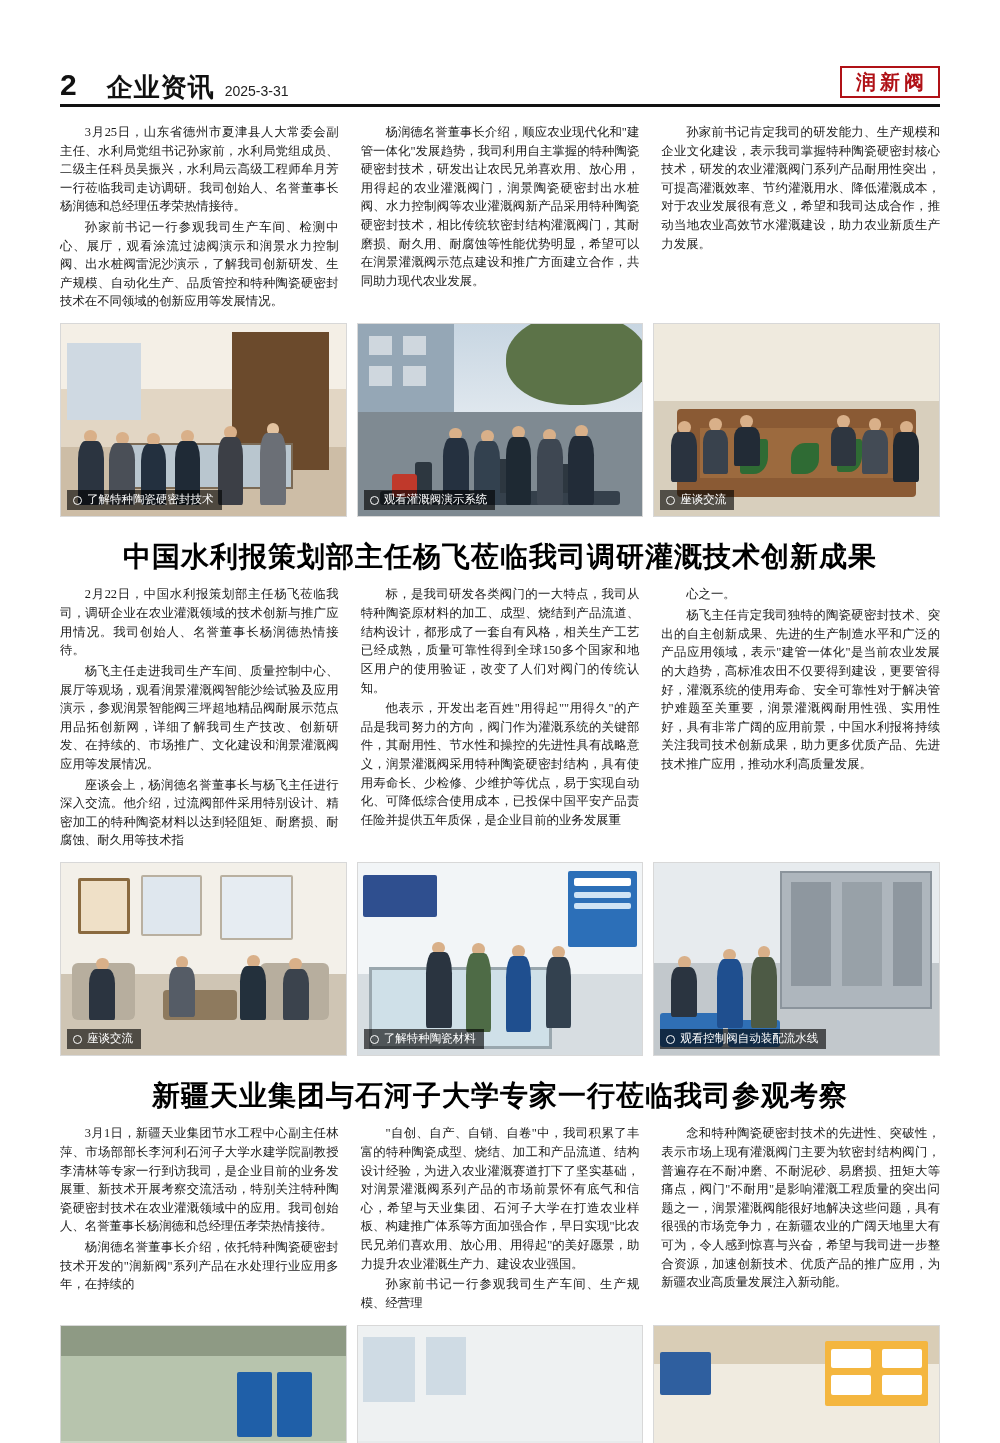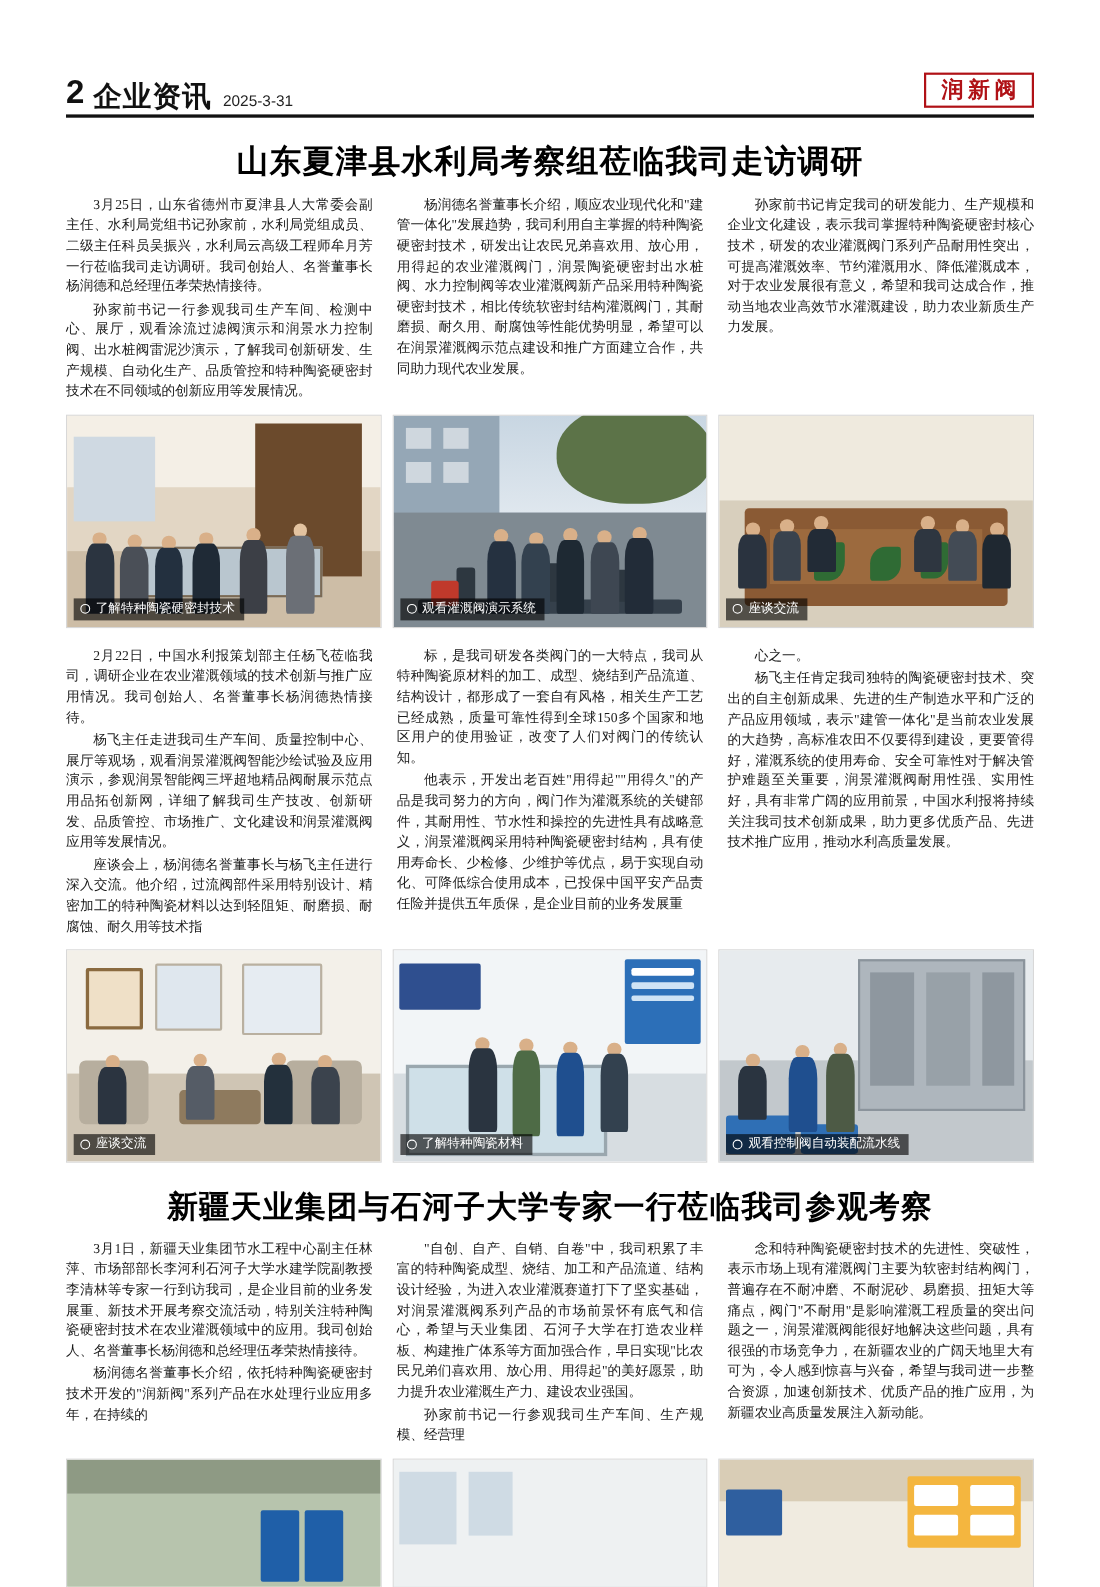--- a/index.html
+++ b/index.html
@@ -32,20 +32,21 @@
     line-height:1;
     margin-right:8px;
     color:#111;
   }
   .masthead-title{
     font-family:"Liberation Sans","DejaVu Sans",sans-serif;
     font-size:26px;font-weight:bold;
     letter-spacing:1px;
     line-height:1;
     color:#111;
+    margin-left:22px;
   }
   .masthead-date{
     font-family:"Liberation Sans","DejaVu Sans",sans-serif;
     font-size:14px;
     margin-left:10px;
     line-height:1;
     padding-bottom:2px;
     color:#222;
   }
   .brand{
@@ -150,21 +151,20 @@
   <div class="masthead">
     <span class="page-num">2</span>
     <span class="masthead-title">企业资讯</span>
     <span class="masthead-date">2025-3-31</span>
     <span class="brand">
       <span class="brand-badge">润新阀</span>
     </span>
   </div>
 
   <div class="article">
-    <div class="headline">山东夏津县水利局考察组莅临我司走访调研</div>
     <div class="cols">
       <div class="col">
         <p>3月25日，山东省德州市夏津县人大常委会副主任、水利局党组书记孙家前，水利局党组成员、二级主任科员吴振兴，水利局云高级工程师牟月芳一行莅临我司走访调研。我司创始人、名誉董事长杨润德和总经理伍孝荣热情接待。</p>
         <p>孙家前书记一行参观我司生产车间、检测中心、展厅，观看涂流过滤阀演示和润景水力控制阀、出水桩阀雷泥沙演示，了解我司创新研发、生产规模、自动化生产、品质管控和特种陶瓷硬密封技术在不同领域的创新应用等发展情况。</p>
       </div>
       <div class="col">
         <p>杨润德名誉董事长介绍，顺应农业现代化和"建管一体化"发展趋势，我司利用自主掌握的特种陶瓷硬密封技术，研发出让农民兄弟喜欢用、放心用，用得起的农业灌溉阀门，润景陶瓷硬密封出水桩阀、水力控制阀等农业灌溉阀新产品采用特种陶瓷硬密封技术，相比传统软密封结构灌溉阀门，其耐磨损、耐久用、耐腐蚀等性能优势明显，希望可以在润景灌溉阀示范点建设和推广方面建立合作，共同助力现代农业发展。</p>
       </div>
       <div class="col">
         <p>孙家前书记肯定我司的研发能力、生产规模和企业文化建设，表示我司掌握特种陶瓷硬密封核心技术，研发的农业灌溉阀门系列产品耐用性突出，可提高灌溉效率、节约灌溉用水、降低灌溉成本，对于农业发展很有意义，希望和我司达成合作，推动当地农业高效节水灌溉建设，助力农业新质生产力发展。</p>
@@ -290,24 +290,25 @@
         </div>
         <div class="caption">
           <span class="cap-dot"></span>
           <span>座谈交流</span>
         </div>
       </div>
     </div>
   </div>
 
   <div class="article">
+    <div class="headline h2">中国水利报策划部主任杨飞莅临我司调研灌溉技术创新成果</div>
     <div class="cols">
       <div class="col">
         <p>2月22日，中国水利报策划部主任杨飞莅临我司，调研企业在农业灌溉领域的技术创新与推广应用情况。我司创始人、名誉董事长杨润德热情接待。</p>
-        <p>杨飞主任走进我司生产车间、质量控制中心、展厅等观场，观看润景灌溉阀智能沙绘试验及应用演示，参观润景智能阀三坪超地精品阀耐展示范点用品拓创新网，详细了解我司生产技改、创新研发、品质管控、市场推广、文化建设和润景灌溉阀应用等发展情况。</p>
+        <p>杨飞主任走进我司生产车间、质量控制中心、展厅等观场，观看润景灌溉阀智能沙绘试验及应用演示，参观润景智能阀三坪超地精品阀耐展示范点用品拓创新网，详细了解我司生产技改、创新研发、在持续的、市场推广、文化建设和润景灌溉阀应用等发展情况。</p>
         <p>座谈会上，杨润德名誉董事长与杨飞主任进行深入交流。他介绍，过流阀部件采用特别设计、精密加工的特种陶瓷材料以达到轻阻矩、耐磨损、耐腐蚀、耐久用等技术指</p>
       </div>
       <div class="col">
         <p>标，是我司研发各类阀门的一大特点，我司从特种陶瓷原材料的加工、成型、烧结到产品流道、结构设计，都形成了一套自有风格，相关生产工艺已经成熟，质量可靠性得到全球150多个国家和地区用户的使用验证，改变了人们对阀门的传统认知。</p>
         <p>他表示，开发出老百姓"用得起""用得久"的产品是我司努力的方向，阀门作为灌溉系统的关键部件，其耐用性、节水性和操控的先进性具有战略意义，润景灌溉阀采用特种陶瓷硬密封结构，具有使用寿命长、少检修、少维护等优点，易于实现自动化、可降低综合使用成本，已投保中国平安产品责任险并提供五年质保，是企业目前的业务发展重</p>
       </div>
       <div class="col">
         <p>心之一。</p>
         <p>杨飞主任肯定我司独特的陶瓷硬密封技术、突出的自主创新成果、先进的生产制造水平和广泛的产品应用领域，表示"建管一体化"是当前农业发展的大趋势，高标准农田不仅要得到建设，更要管得好，灌溉系统的使用寿命、安全可靠性对于解决管护难题至关重要，润景灌溉阀耐用性强、实用性好，具有非常广阔的应用前景，中国水利报将持续关注我司技术创新成果，助力更多优质产品、先进技术推广应用，推动水利高质量发展。</p>
       </div>

